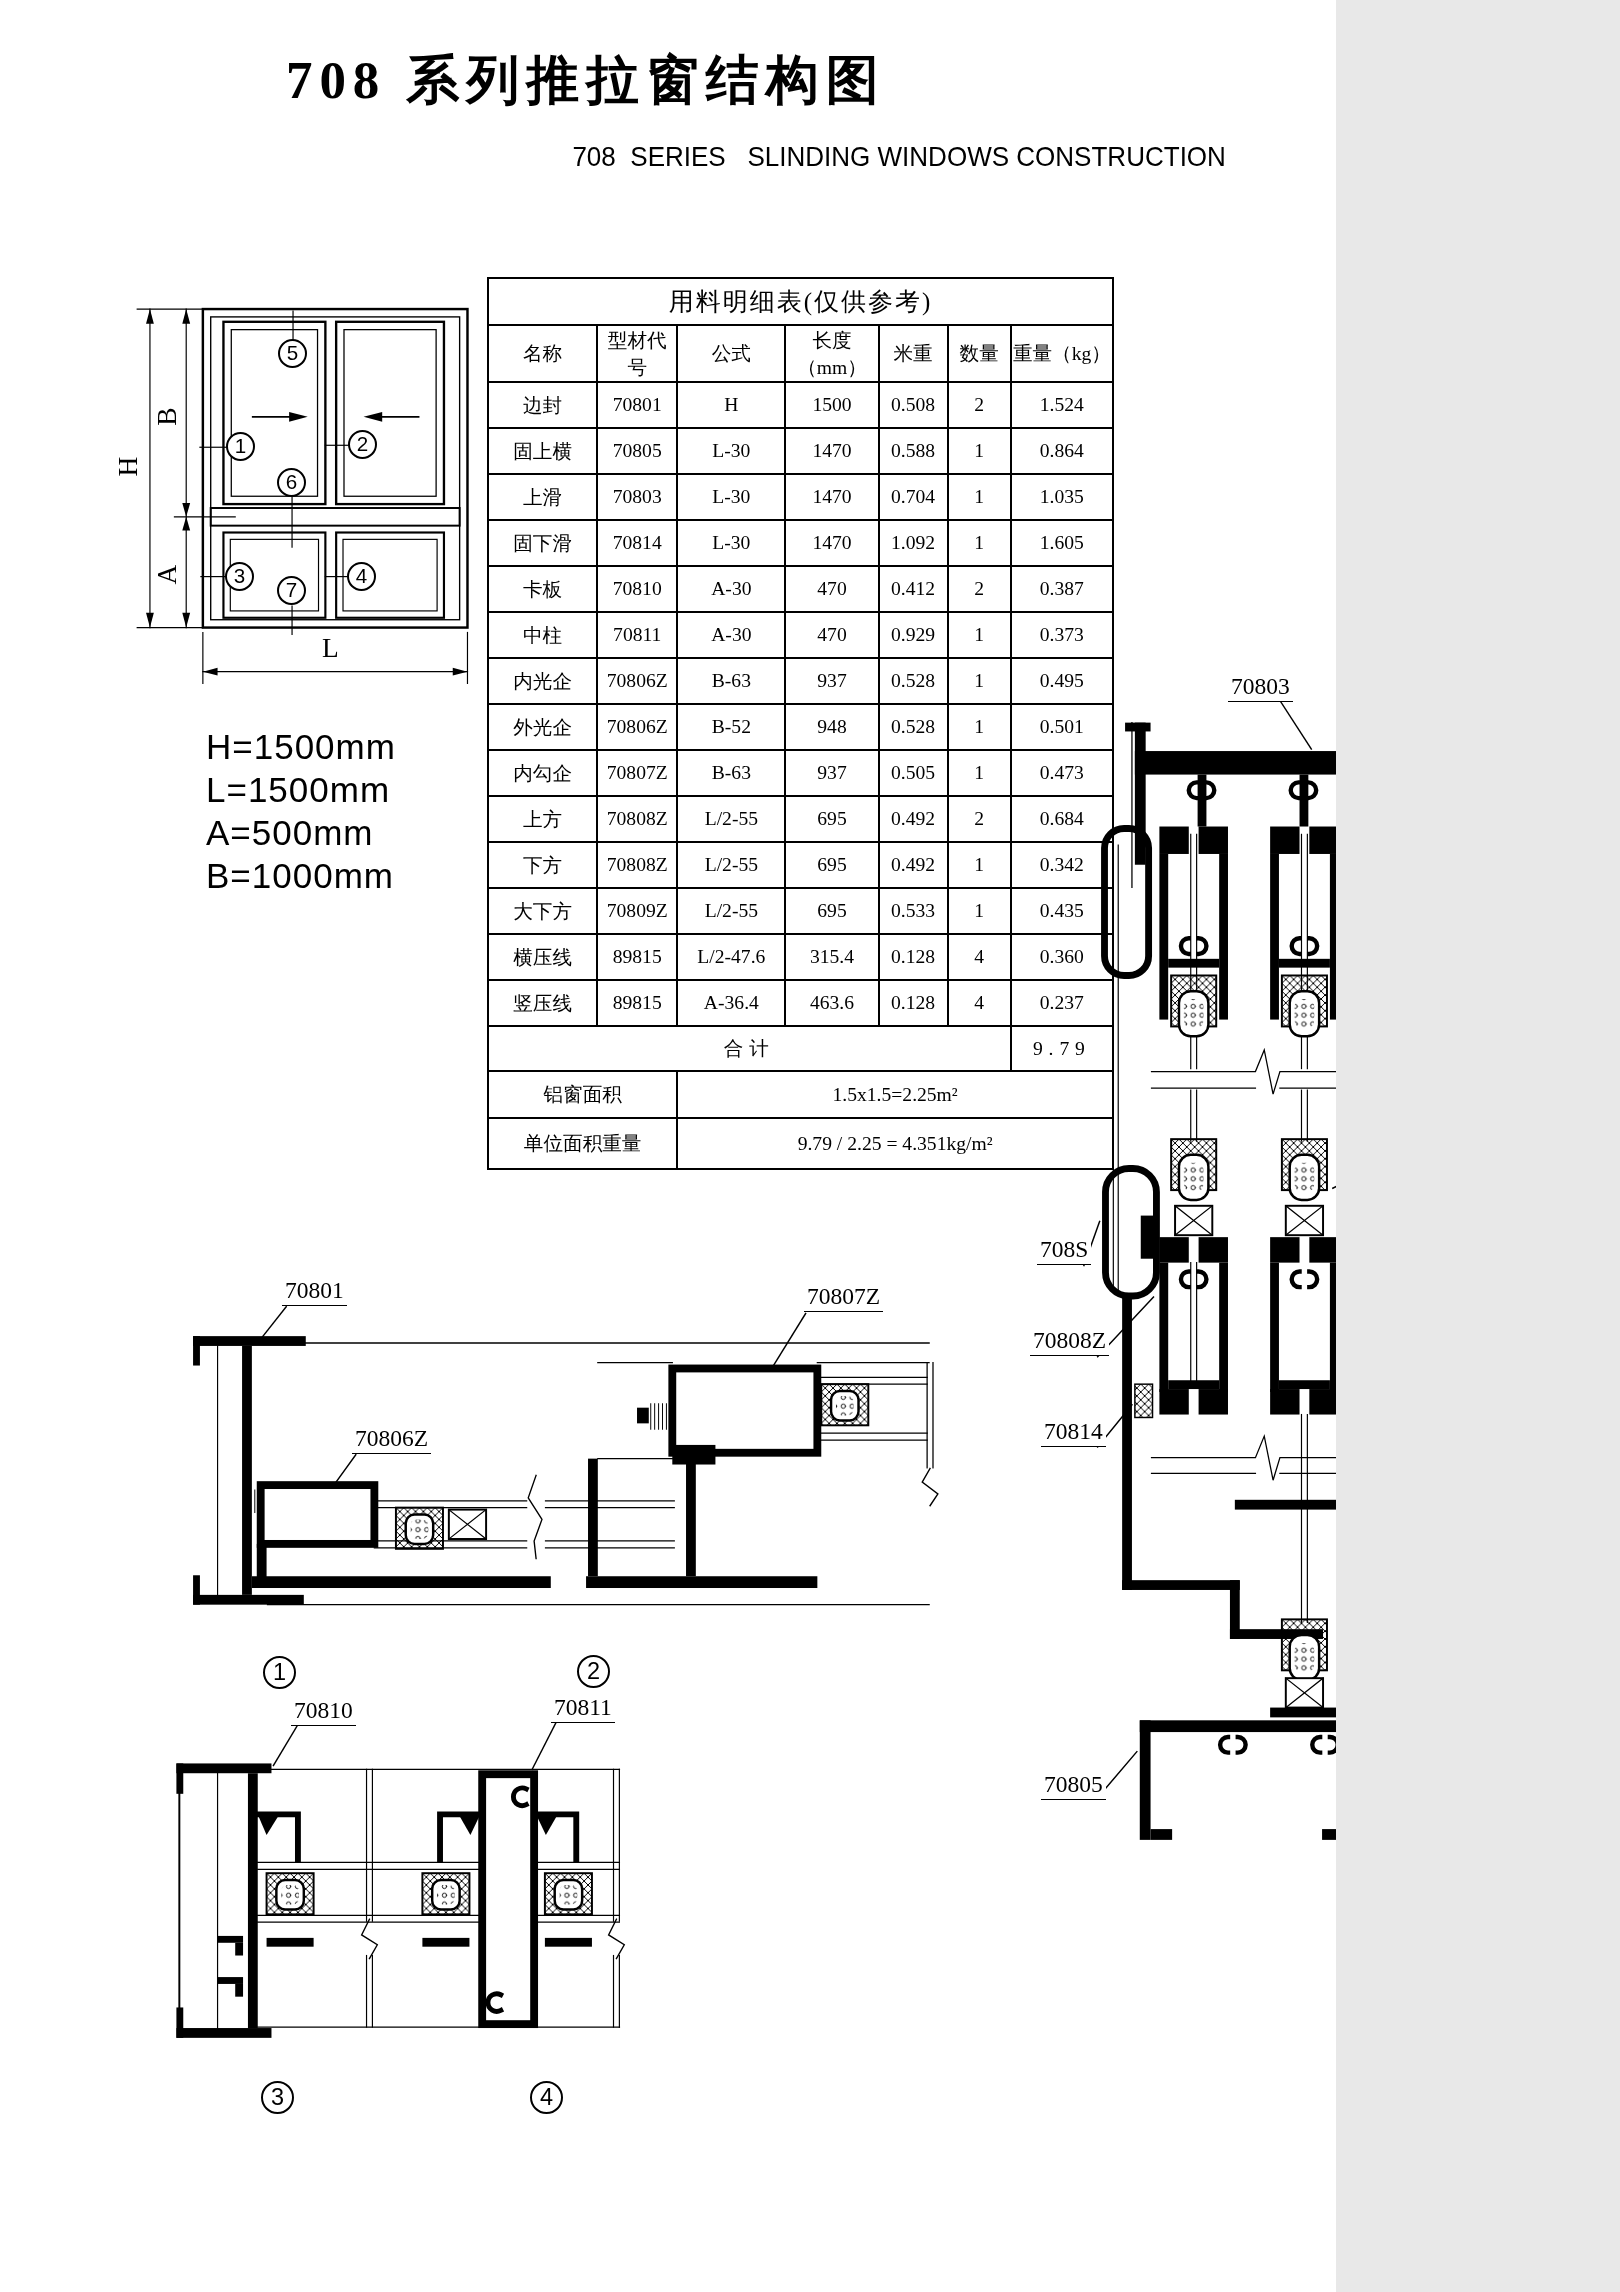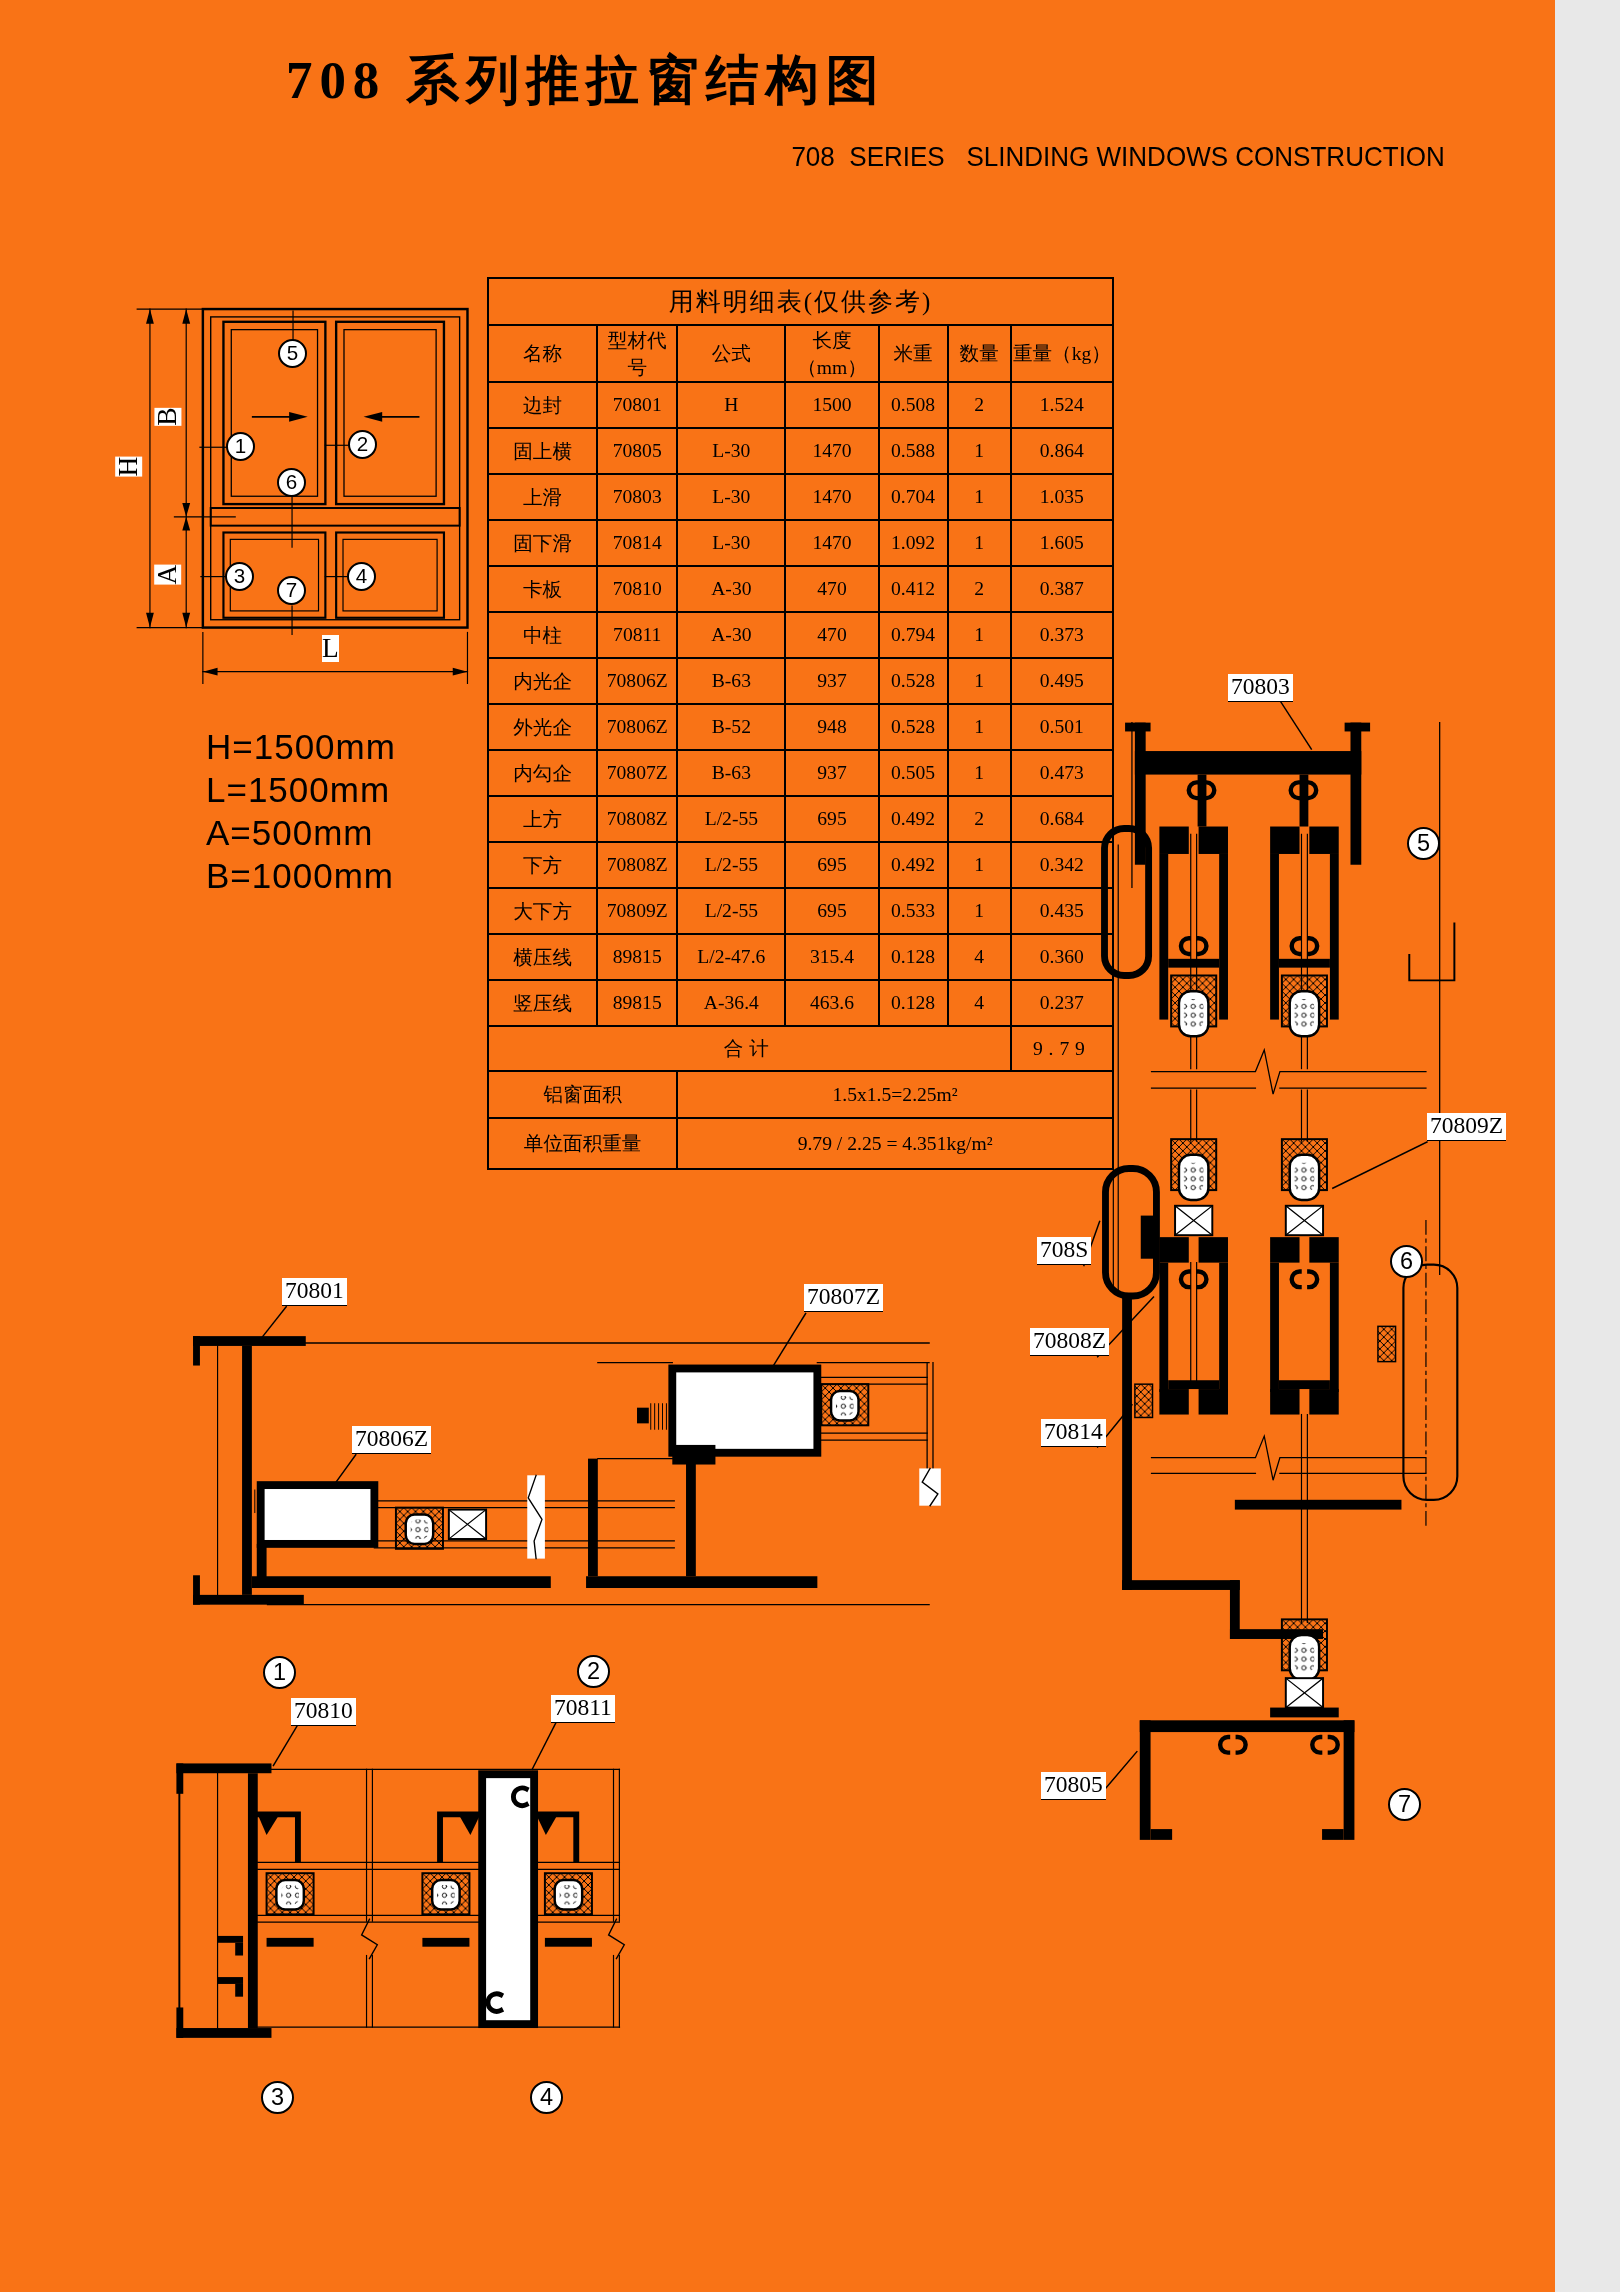--- a/index.html
+++ b/index.html
@@ -1,16 +1,16 @@
 <!DOCTYPE html>
 <html><head>
 <meta charset="utf-8">
 <style>
   html,body{margin:0;padding:0;background:#e8e8e8}
-  .page{position:relative;width:1555px;height:2293px;background:#f97316;color:#000;
+  .page{position:relative;width:1336px;height:2293px;background:#ffffff;color:#000;
         font-family:"Liberation Serif",serif;overflow:hidden}
   .lineart{position:absolute;left:0;top:0}
   svg .f{fill:#000;stroke:none}
   .title{position:absolute;left:286px;top:45px;font-size:53px;font-weight:bold;
          letter-spacing:6.9px;white-space:pre;font-family:"Liberation Serif",serif}
   .subtitle{position:absolute;top:141px;right:110px;font-size:27.4px;white-space:pre;
             font-family:"Liberation Sans",sans-serif;transform:scaleX(.95);transform-origin:100% 50%}
   .dims{position:absolute;left:206px;top:725px;font-family:"Liberation Sans",sans-serif;
         font-size:35px;line-height:43px;letter-spacing:1px}
   .mat{position:absolute;left:487px;top:277px;width:627px;border-collapse:collapse;
@@ -424,21 +424,21 @@
       <td>470</td>
       <td>0.412</td>
       <td>2</td>
       <td>0.387</td>
     </tr>
     <tr class="r">
       <td>中柱</td>
       <td>70811</td>
       <td>A-30</td>
       <td>470</td>
-      <td>0.794</td>
+      <td>0.929</td>
       <td>1</td>
       <td>0.373</td>
     </tr>
     <tr class="r">
       <td>内光企</td>
       <td>70806Z</td>
       <td>B-63</td>
       <td>937</td>
       <td>0.528</td>
       <td>1</td>

